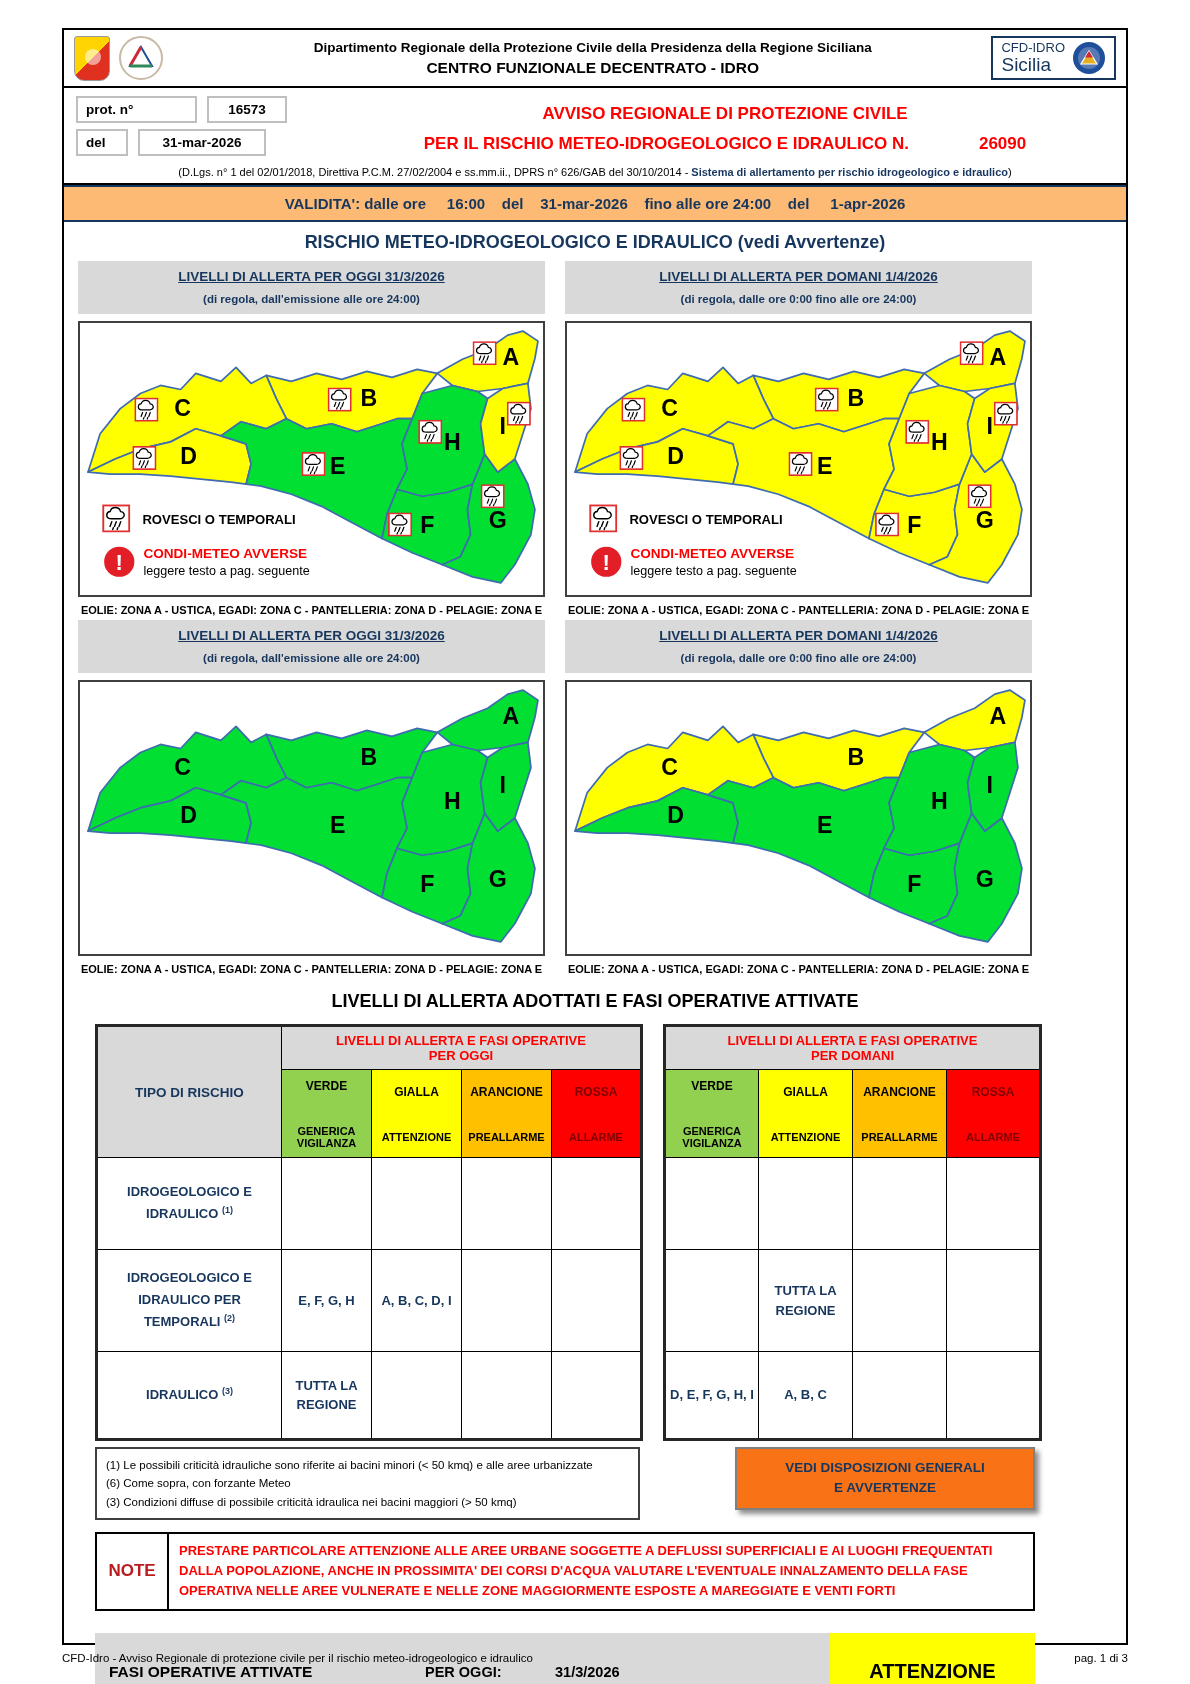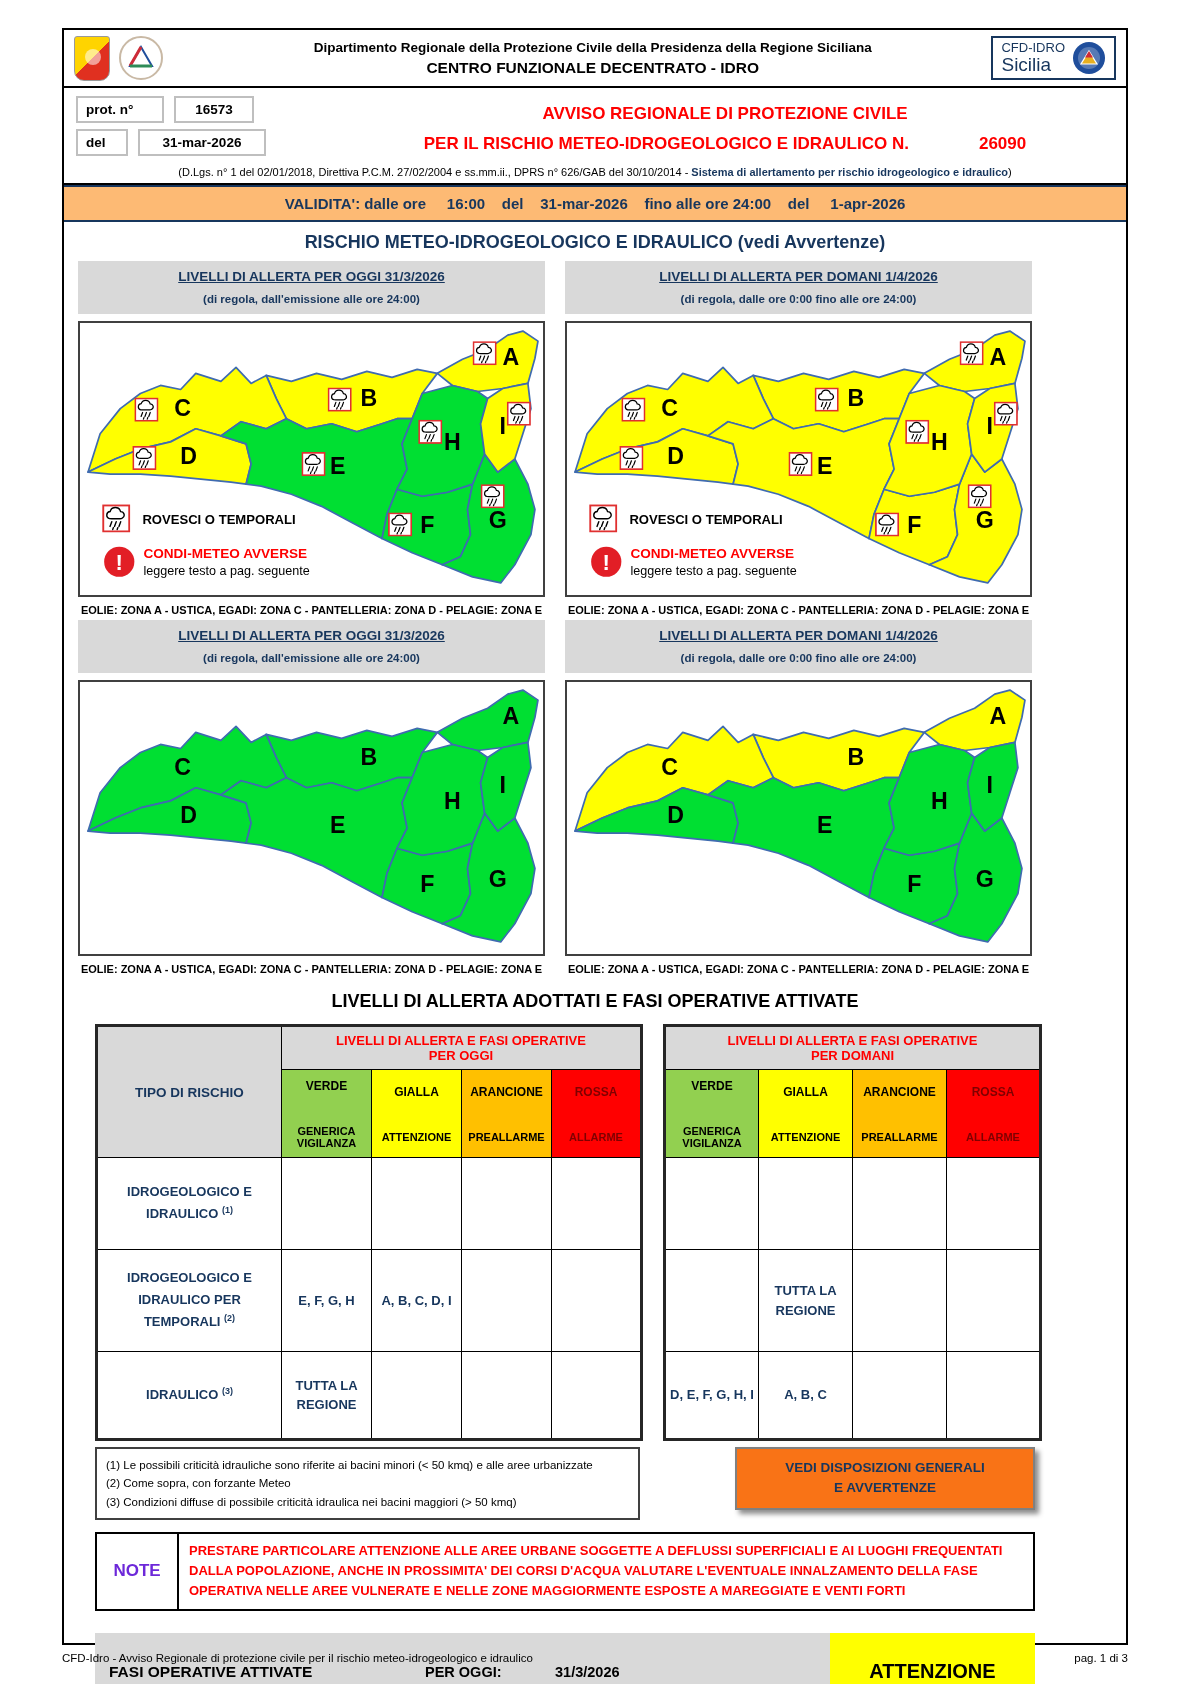--- a/index.html
+++ b/index.html
@@ -72,22 +72,22 @@
   sup { font-size:9px; }
 
   
   .foot-row { display:flex; padding:0 0 0 31px; margin-top:6px; align-items:flex-start; }
   .footnotes { width:545px; border:2px solid #404040; padding:7px 9px; font-size:11.5px; color:#000; line-height:1.6; }
   .vedi-box { margin-left:95px; width:300px; border:2px solid #808080; box-shadow:4px 4px 5px rgba(0,0,0,0.45);
               text-align:center; color:#17365D; font-weight:bold; font-size:13.5px; padding:9px 6px; line-height:1.5; background:#f97316; }
 
   
   .note-box { margin:12px 0 0 31px; width:940px; border:2px solid #000; display:flex; }
-  .note-label { width:82px; border-right:2px solid #000; display:flex; align-items:center; justify-content:center;
-                color:#6d28d9; font-weight:bold; font-size:17px; }
+  .note-label { width:72px; border-right:2px solid #000; display:flex; align-items:center; justify-content:center;
+                color:#b91c1c; font-weight:bold; font-size:17px; }
   .note-text { flex:1; padding:7px 10px; color:#FF0000; font-weight:bold; font-size:13px; line-height:1.55; }
 
   
   .fasi-row { margin:22px 0 0 31px; width:940px; display:flex; height:110px; }
   .fasi-gray { width:735px; background:#D9D9D9; display:flex; align-items:center; }
   .fasi-label { padding-left:14px; width:330px; font-weight:bold; font-size:15.5px; color:#000; line-height:1.8; }
   .fasi-mid { flex:1; display:flex; flex-direction:column; justify-content:space-around; height:78px; }
   .fasi-mid .rw { display:flex; font-weight:bold; font-size:14.5px; color:#000; }
   .fasi-mid .rw .k { width:130px; }
   .fasi-yellow { width:205px; background:#FFFF00; display:flex; flex-direction:column; justify-content:space-around; align-items:center; }
@@ -139,21 +139,21 @@
         <circle cx="17" cy="17" r="11" fill="#FFF" opacity="0.25"></circle>
         <path d="M17,10 L25,23 H9 Z" fill="#E8B021" stroke="#fff" stroke-width="1.2"></path>
         <path d="M17,10 L13,16.5 L21,16.5 Z" fill="#CE2B37"></path>
       </svg>
     </div>
   </div>
 
   <div class="prot-row">
     <div class="prot-col">
       <div class="prot-line">
-        <div class="pbox" style="width:88px">prot. n°</div>
+        <div class="pbox" style="width:121px">prot. n°</div>
         <div class="pbox val" style="width:80px">16573</div>
       </div>
       <div class="prot-line">
         <div class="pbox" style="width:52px">del</div>
         <div class="pbox val" style="width:128px">31-mar-2026</div>
       </div>
     </div>
     <div class="red-titles">
       <div class="red-t">AVVISO REGIONALE DI PROTEZIONE CIVILE</div>
       <div class="red-t red-t2">
@@ -437,21 +437,21 @@
         <td class="rval"></td>
         <td class="rval"></td>
       </tr>
     </tbody>
       </table>
   </div>
 
   <div class="foot-row">
     <div class="footnotes">
       <div>(1) Le possibili criticità idrauliche sono riferite ai bacini minori (&lt; 50 kmq) e alle aree urbanizzate</div>
-      <div>(2) Come sopra, con forzante Meteo</div>
+      <div>(6) Come sopra, con forzante Meteo</div>
       <div>(3) Condizioni diffuse di possibile criticità idraulica nei bacini maggiori (&gt; 50 kmq)</div>
     </div>
     <div class="vedi-box">
       <div>VEDI DISPOSIZIONI GENERALI</div>
       <div>E AVVERTENZE</div>
     </div>
   </div>
 
   <div class="note-box">
     <div class="note-label">NOTE</div>

